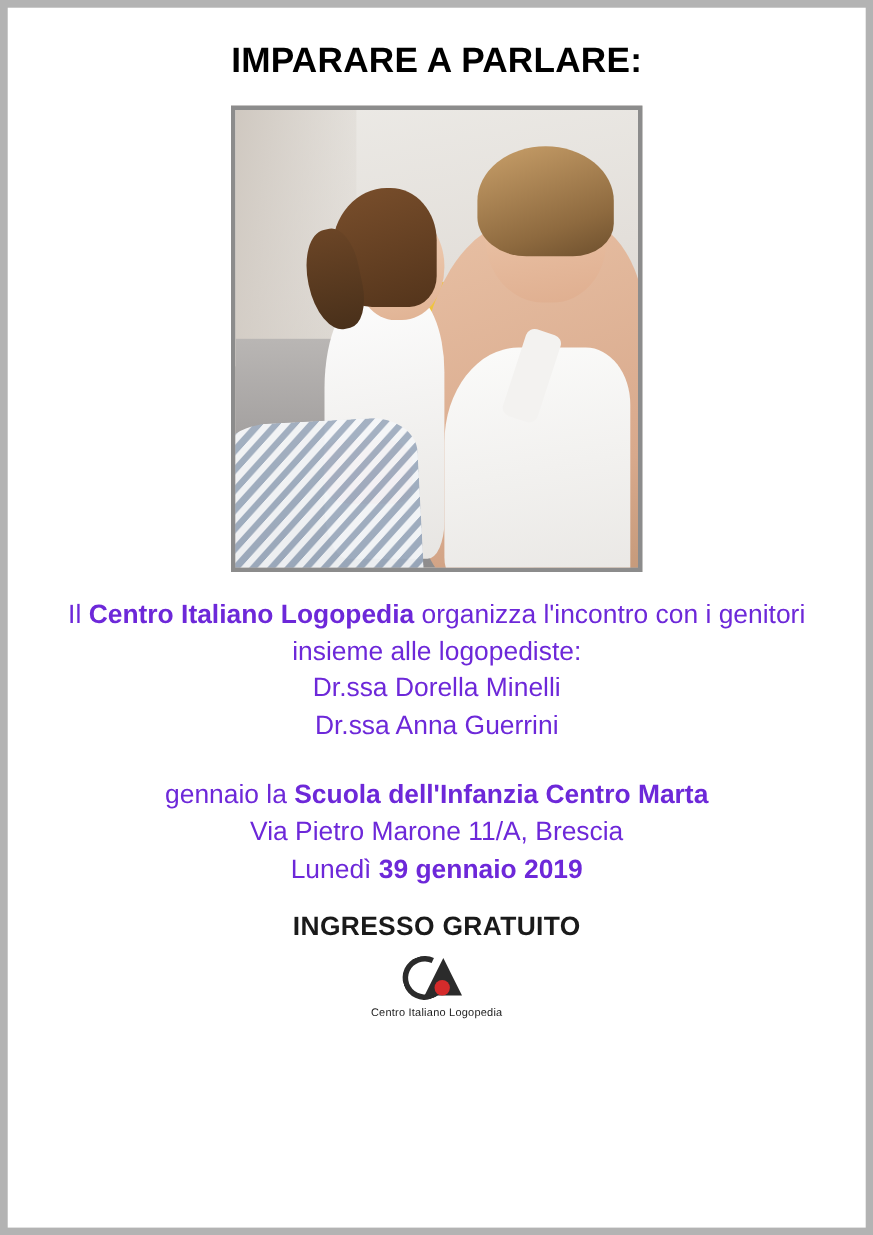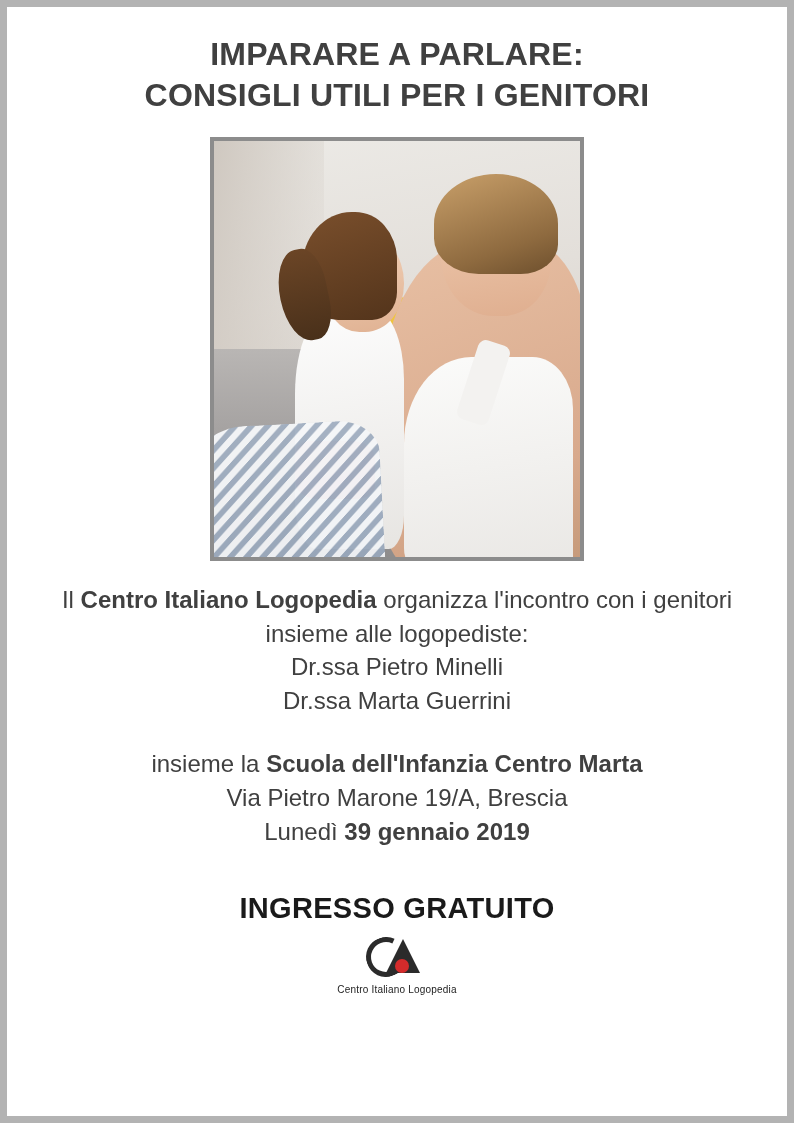--- a/index.html
+++ b/index.html
@@ -26,21 +26,21 @@
   .inner {
     position: absolute;
     top: 0; left: 0; right: 0; bottom: 0;
     padding: 18px 22px 10px 22px;
     box-sizing: border-box;
     display: flex;
     flex-direction: column;
     align-items: center;
   }
   .title {
-    color: #404040;
+    color: #000000;
     font-weight: bold;
     font-size: 32px;
     line-height: 1.22;
     text-align: center;
     letter-spacing: 0.2px;
     margin: 10px 0 0 0;
   }
   .title-line-2 {
     margin-top: 2px;
   }
@@ -181,34 +181,34 @@
     border-radius: 20% 30% 24% 30%;
   }
 
   
   .body-text {
     margin-top: 22px;
     width: 100%;
     text-align: center;
     font-size: 24px;
     line-height: 1.40;
-    color: #404040;
+    color: #6d28d9;
   }
   .body-text p {
     margin: 0;
   }
   .para-1 {
     padding: 0 14px;
   }
   .spacer-line {
     height: 30px;
   }
   .ingresso {
-    margin-top: 44px;
-    font-size: 29px;
+    margin-top: 22px;
+    font-size: 24px;
     font-weight: bold;
     letter-spacing: 0.3px;
     text-align: center;
   }
 
   
   .logo-wrap {
     margin-top: 12px;
     display: flex;
     flex-direction: column;
@@ -253,21 +253,20 @@
   b { font-weight: bold; }
 </style>
 </head>
 <body>
 
 <div class="page">
   <div class="inner">
 
     <div class="title">
       <div>IMPARARE A PARLARE:</div>
-      <div class="title-line-2">CONSIGLI UTILI PER I GENITORI</div>
     </div>
 
     <div class="photo-frame">
       <div class="photo">
         <div class="ph-wall"></div>
         <div class="ph-wall-shadow"></div>
         <div class="ph-sofa"></div>
         <div class="ph-sofa-arm"></div>
         <div class="ph-cushion"></div>
         <div class="ph-mom-body"></div>
@@ -279,25 +278,25 @@
         <div class="ph-child-shorts"></div>
         <div class="ph-child-head"></div>
         <div class="ph-child-hair"></div>
         <div class="ph-child-tail"></div>
         <div class="ph-blanket"></div>
       </div>
     </div>
 
     <div class="body-text">
       <p class="para-1"><span>Il </span><b>Centro Italiano Logopedia</b><span> organizza l'incontro con i genitori insieme alle logopediste:</span></p>
-      <p>Dr.ssa Pietro Minelli</p>
-      <p>Dr.ssa Marta Guerrini</p>
+      <p>Dr.ssa Dorella Minelli</p>
+      <p>Dr.ssa Anna Guerrini</p>
       <div class="spacer-line"></div>
-      <p><span>insieme la </span><b>Scuola dell'Infanzia Centro Marta</b></p>
-      <p>Via Pietro Marone 19/A, Brescia</p>
+      <p><span>gennaio la </span><b>Scuola dell'Infanzia Centro Marta</b></p>
+      <p>Via Pietro Marone 11/A, Brescia</p>
       <p><span>Lunedì </span><b>39 gennaio 2019</b></p>
     </div>
 
     <div class="ingresso">INGRESSO GRATUITO</div>
 
     <div class="logo-wrap">
       <div class="logo-mark">
         <div class="logo-c"></div>
         <div class="logo-a"></div>
         <div class="logo-a-dot"></div>

